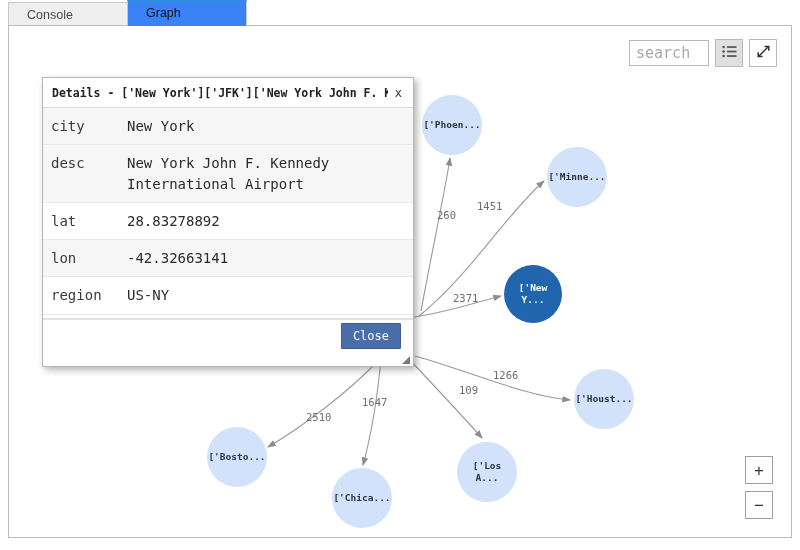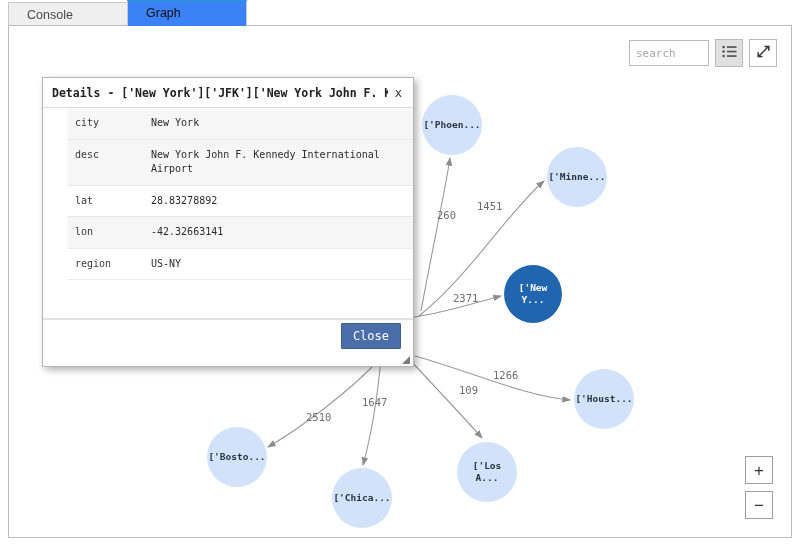--- a/index.html
+++ b/index.html
@@ -83,21 +83,21 @@
     gap: 6px;
     z-index: 20;
   }
   .search-input {
     width: 80px;
     height: 26px;
     box-sizing: border-box;
     border: 1px solid #b9b9b9;
     background: #fff;
     font-family: "DejaVu Sans Mono", monospace;
-    font-size: 11px;
+    font-size: 15px;
     color: #333;
     padding: 0 6px;
     outline: none;
   }
   .search-input::placeholder { color: #a8a8a8; }
   .tbtn {
     width: 28px;
     height: 28px;
     box-sizing: border-box;
     border: 1px solid #b9b9b9;
@@ -212,23 +212,22 @@
   .dialog-body {
     flex: 1;
     overflow: hidden;
     background: #ffffff;
     border-bottom: 1px solid #e2e2e2;
   }
   table.kv {
     width: 100%;
     border-collapse: collapse;
     font-family: "DejaVu Sans Mono", monospace;
-    font-size: 10px;
+    font-size: 14px;
     color: #2b2b2b;
-    margin-left: 24px;
   }
   table.kv tr { border-bottom: 1px solid #eaeaea; }
   table.kv tr.odd { background: #f6f6f6; }
   table.kv tr.even { background: #ffffff; }
   table.kv td {
     padding: 8px 6px 8px 8px;
     vertical-align: top;
     line-height: 1.45;
   }
   table.kv td.k { width: 62px; color: #3a3a3a; white-space: nowrap; }

